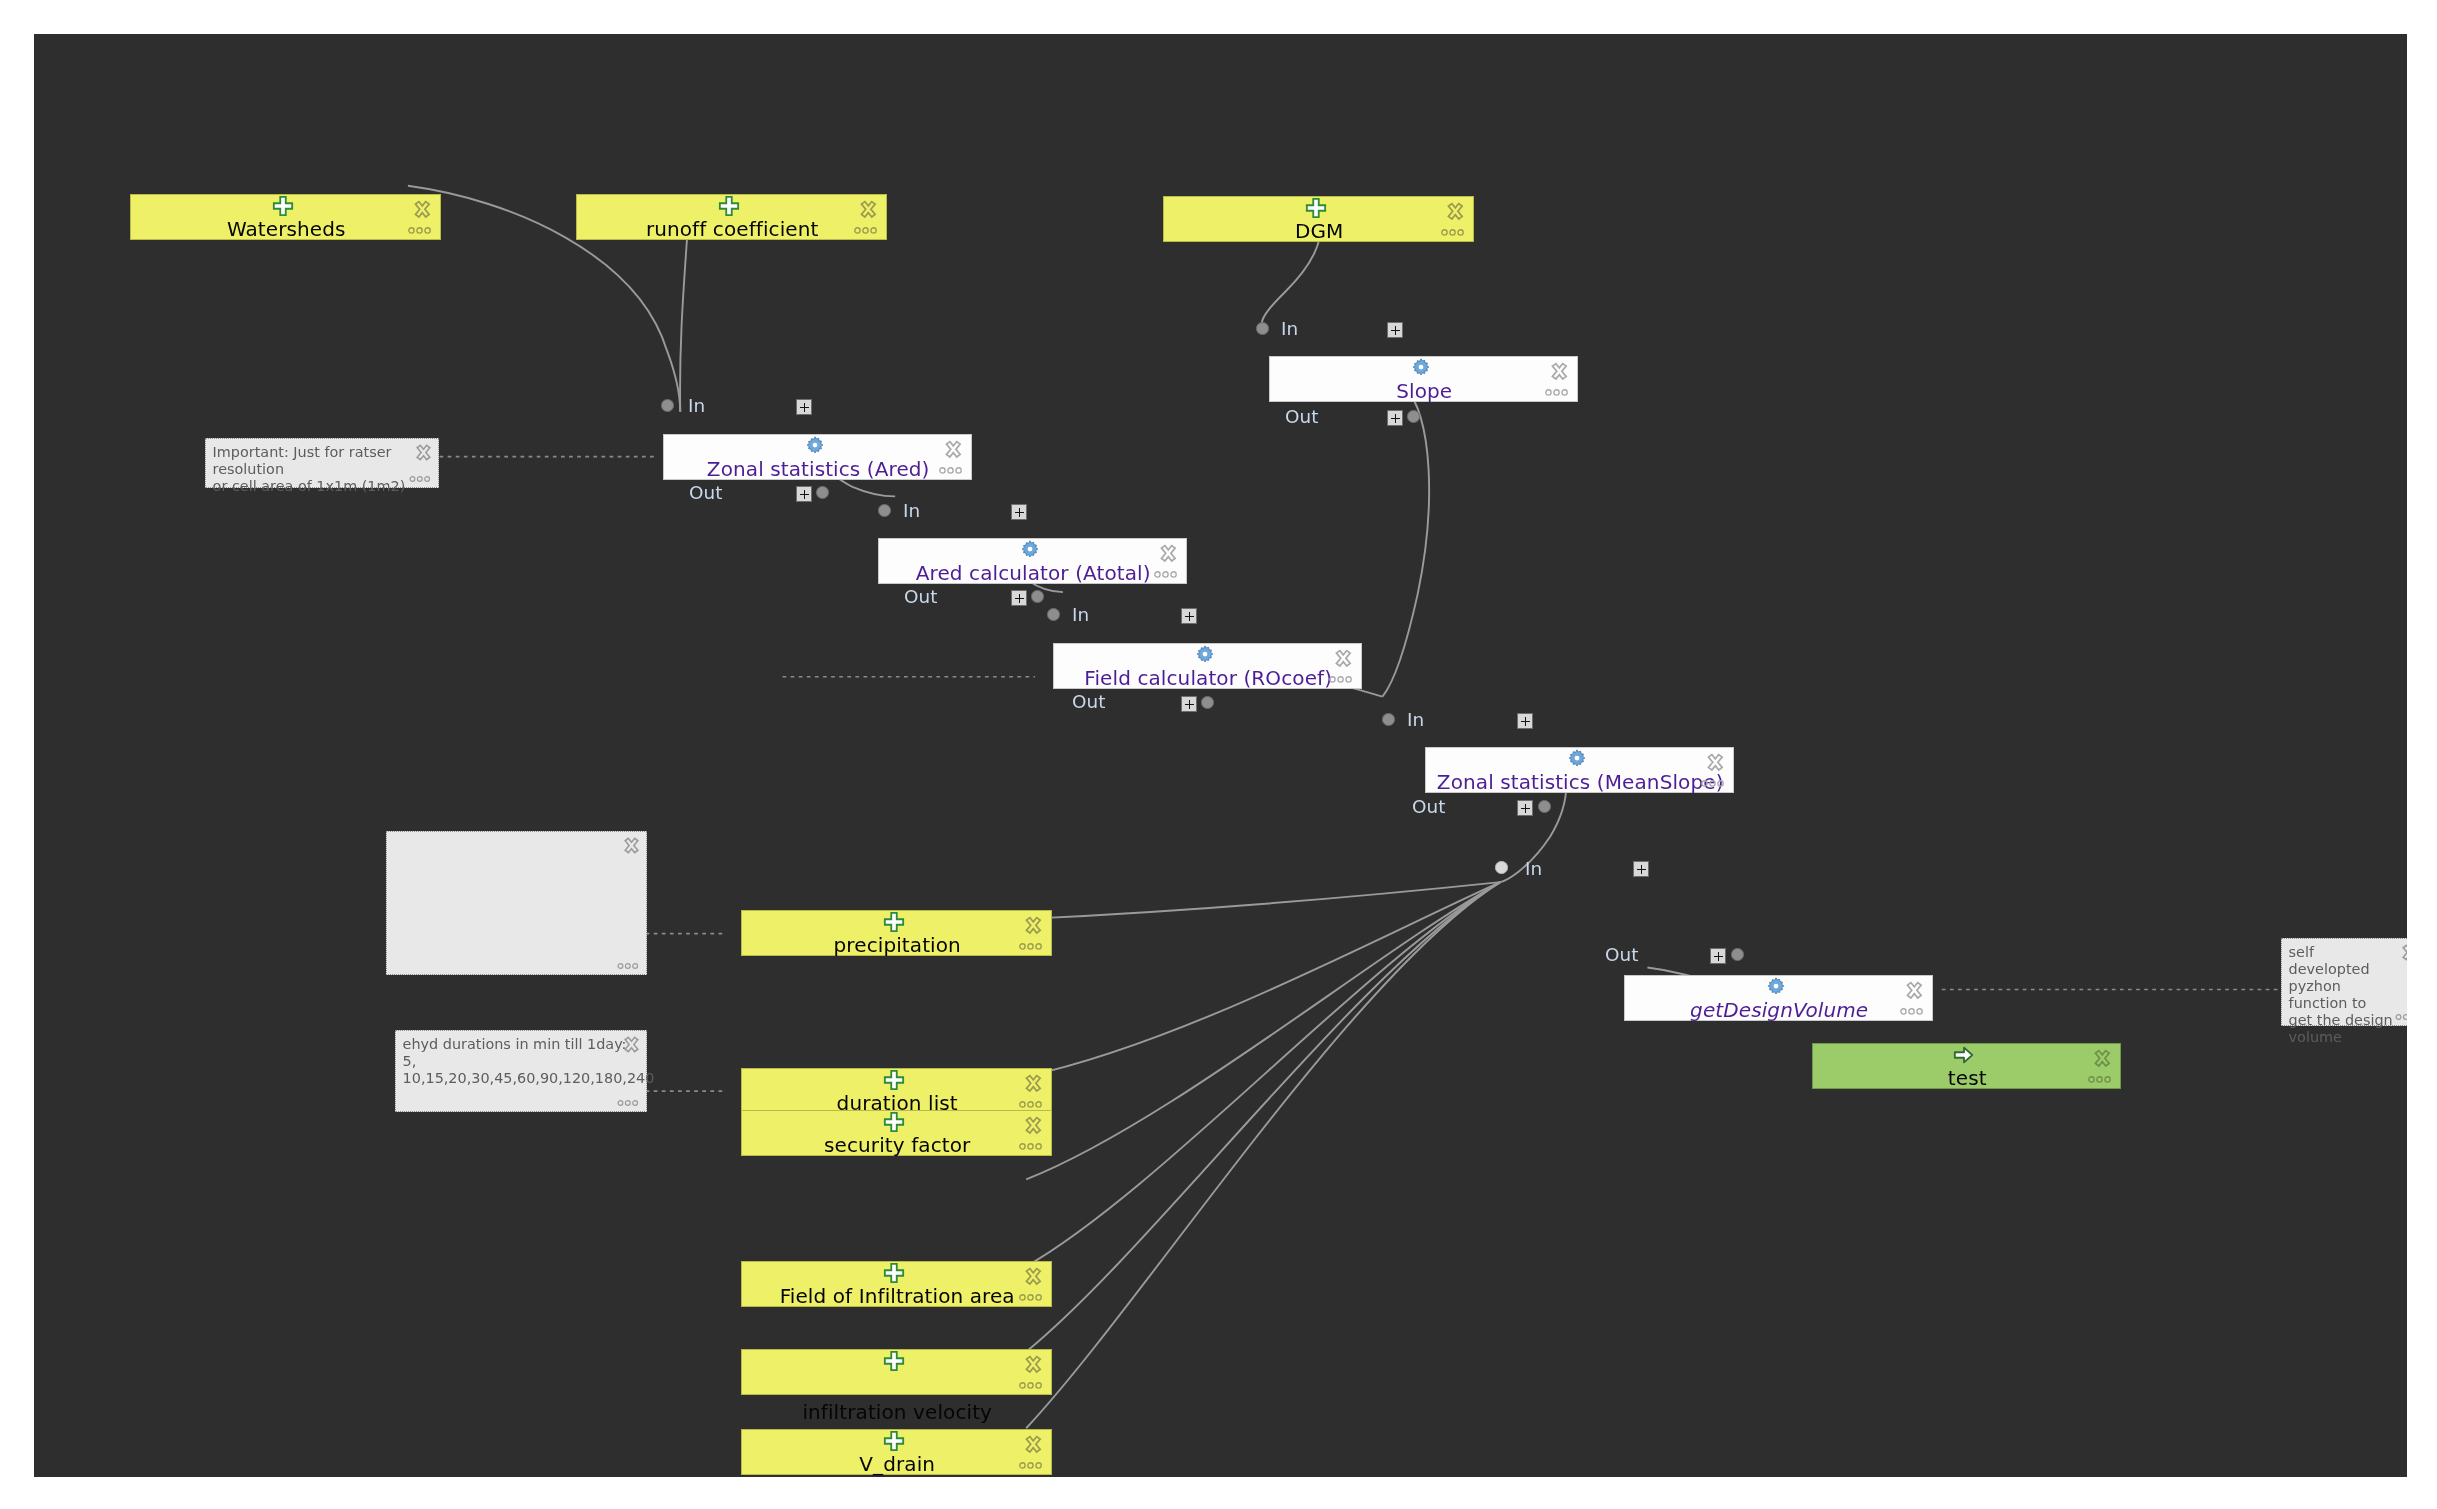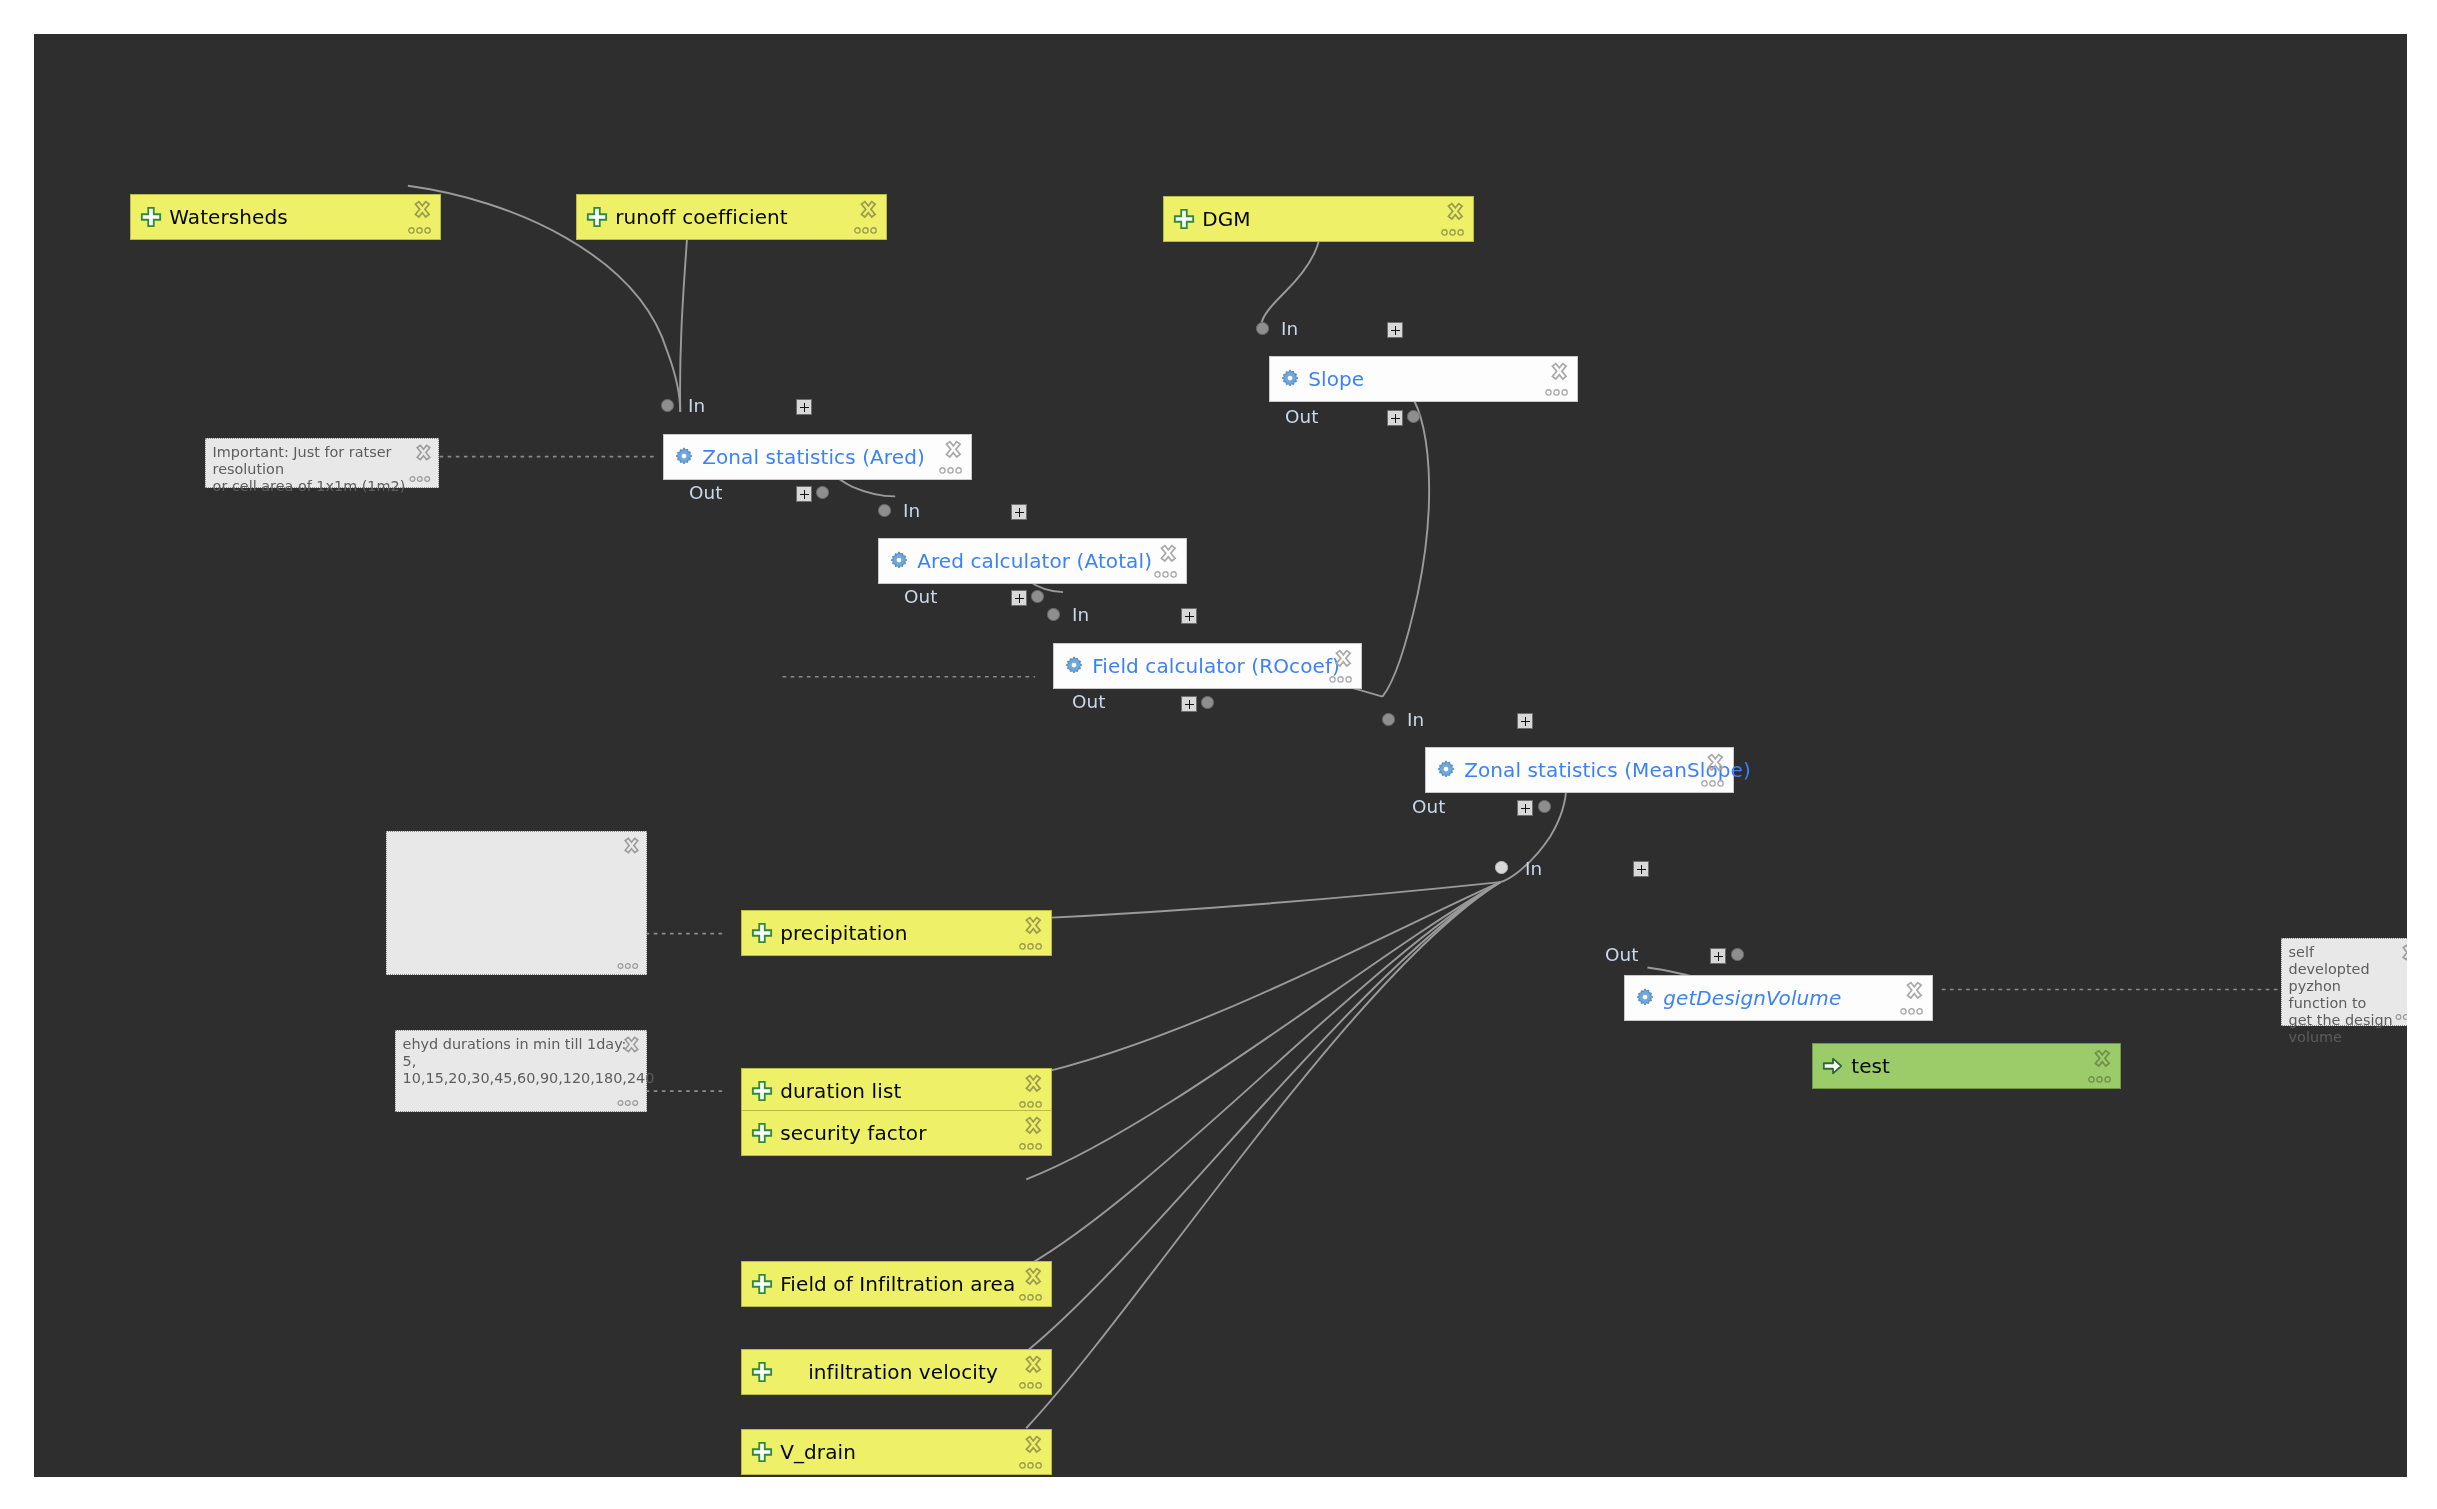--- a/index.html
+++ b/index.html
@@ -3,30 +3,30 @@
 <meta charset="utf-8">
 <style>
   html,body{margin:0;padding:0;background:#ffffff;}
   body{width:2438px;height:1510px;font-family:"DejaVu Sans","Liberation Sans",sans-serif;}
   #canvas{
     position:absolute;left:34px;top:34px;width:2373px;height:1443px;
     background:#2e2e2e;overflow:hidden;
   }
   
   .node{position:absolute;box-sizing:border-box;display:flex;align-items:center;
-        padding:0 7.4px 0 8.8px;border:0.7px solid #7a7a45;}
+        padding:0 7.4px 0 8.8px;border:0.7px solid #7a7a45;flex-direction:column;}
   .node .ico{flex:0 0 auto;width:22px;height:22px;margin-right:7.4px;display:block;}
   .node .ttl{font-size:20px;color:#000;white-space:nowrap;letter-spacing:0.1px;}
   .node .xbtn{position:absolute;right:7.4px;top:3.7px;width:20.6px;height:20.6px;}
   .node .dots{position:absolute;right:8px;bottom:4.4px;width:25px;height:8.8px;}
 
   .n-param{background:#eef067;border:0.7px solid #b9bb46;height:46px;}
   .n-param .ttl{color:#050505;}
   .n-alg{background:#fdfdfd;border:0.7px solid #c9c9c9;height:46px;}
-  .n-alg .ttl{color:#3b82f6;}
+  .n-alg .ttl{color:#4c1d95;}
   .n-out{background:#9ccc6a;border:0.7px solid #6f9a45;height:46px;}
   .n-out .ttl{color:#060606;}
 
   
   .cmt{position:absolute;box-sizing:border-box;background:#e8e8e8;
        border:1.5px dotted #8d8d8d;padding:5.2px 7.4px 5.2px 6.6px;}
   .cmt .ctext{font-size:14.4px;line-height:17px;color:#5d5d5d;white-space:pre-line;
        max-width:243px;}
   .cmt .xbtn{position:absolute;right:5.2px;top:3.7px;width:19px;height:19px;}
   .cmt .dots{position:absolute;right:6.6px;bottom:3.7px;width:23.6px;height:8px;}

